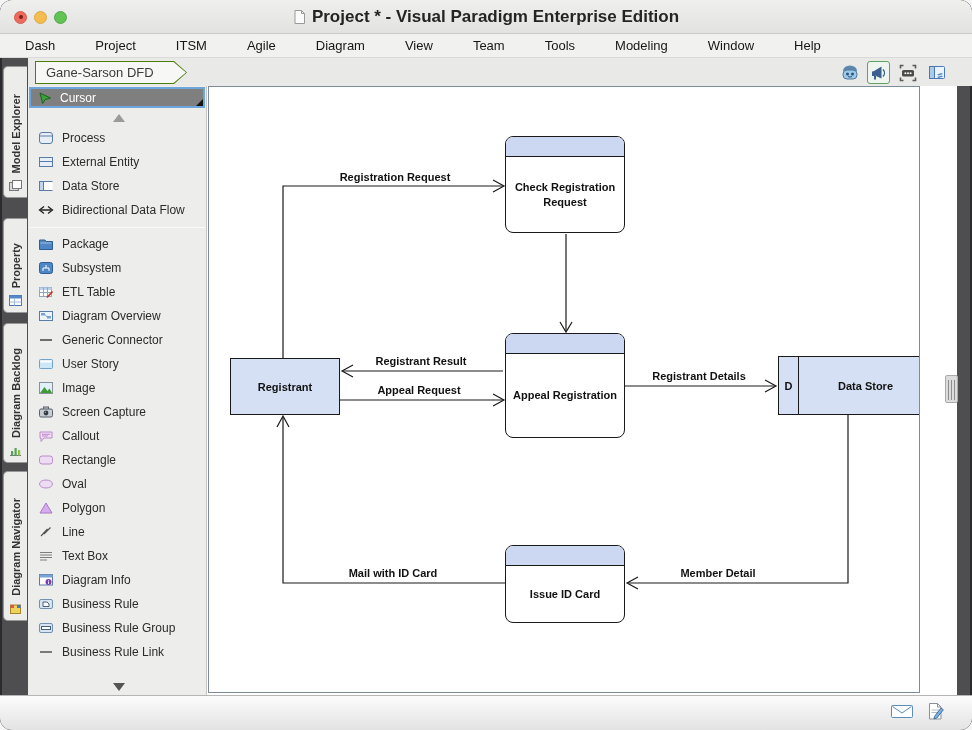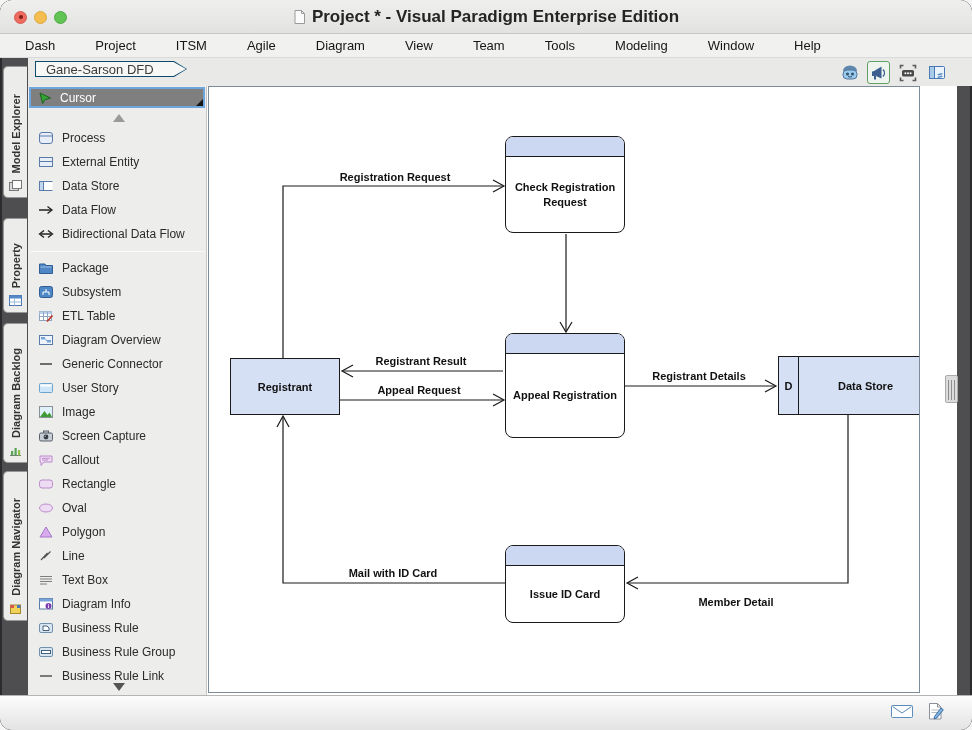--- a/index.html
+++ b/index.html
@@ -21,22 +21,22 @@
   .title-center { margin:0 auto; display:flex; align-items:center; gap:6px; }
   .title-text { font-size:17px; font-weight:bold; color:#242424; }
 
   
   .menubar { position:absolute; left:0; top:34px; width:100%; height:24px; background:#f1f1f0;
              display:flex; align-items:center; padding-left:25px; gap:40px; border-bottom:1px solid #dadada; }
   .menu-item { font-size:13px; color:#161616; cursor:default; }
 
   
   .crumbbar { position:absolute; left:28px; top:58px; right:0; height:28px; background:#e9e9e8; }
-  .crumb-outer { position:absolute; left:7px; top:3px; height:16px; width:152px;
-                 background:#0c4a6e;
+  .crumb-outer { position:absolute; left:7px; top:3px; height:23px; width:152px;
+                 background:#4d7c0f;
                  clip-path:polygon(0 0, calc(100% - 13px) 0, 100% 50%, calc(100% - 13px) 100%, 0 100%); }
   .crumb-inner { position:absolute; left:1px; top:1px; right:1px; bottom:1px; background:#f7f7f6;
                  clip-path:polygon(0 0, calc(100% - 12.5px) 0, 100% 50%, calc(100% - 12.5px) 100%, 0 100%);
                  display:flex; align-items:center; padding-left:10px; font-size:13px; color:#3c3c3c; }
   .topicons { position:absolute; right:24px; top:3px; display:flex; gap:6px; align-items:center; }
   .tbtn { width:23px; height:23px; display:flex; align-items:center; justify-content:center; border-radius:3px; }
   .tbtn.selected { border:1px solid #63a063; background:#eef5ee; }
 
   
   .vtab { position:absolute; left:3px; width:24px; background:#ececeb; border:1px solid #979797; border-right:none;
@@ -228,29 +228,20 @@
             <svg width="16" height="14">
               <path d="M14.5 2.5 H1.5 V11.5 H14.5" fill="#fff" stroke="#5a7aa8"></path>
               <rect x="1.5" y="2.5" width="4" height="9" fill="#c3d4ee" stroke="#5a7aa8"></rect>
             </svg>
           </span>
         <span class="lab">Data Store</span>
       </div>
       <div class="prow">
         <span class="picon">
             <svg width="16" height="14">
-              <line x1="1" y1="7" x2="13" y2="7" stroke="#222" stroke-width="1.3"></line>
-              <polyline points="9.5,3.5 14,7 9.5,10.5" fill="none" stroke="#222" stroke-width="1.3"></polyline>
-            </svg>
-          </span>
-        <span class="lab">Data Flow</span>
-      </div>
-      <div class="prow">
-        <span class="picon">
-            <svg width="16" height="14">
               <line x1="2.5" y1="7" x2="13.5" y2="7" stroke="#222" stroke-width="1.3"></line>
               <polyline points="10,3.5 14.5,7 10,10.5" fill="none" stroke="#222" stroke-width="1.3"></polyline>
               <polyline points="6,3.5 1.5,7 6,10.5" fill="none" stroke="#222" stroke-width="1.3"></polyline>
             </svg>
           </span>
         <span class="lab">Bidirectional Data Flow</span>
       </div>
 
       <div class="psep"></div>
 
@@ -495,21 +486,21 @@
         <div class="ds-id">D</div>
         <div class="ds-label">
             <span>Data Store</span>
           </div>
       </div>
 
       <div class="flabel" style="left:186px; top:84px;">Registration Request</div>
       <div class="flabel" style="left:212px; top:268px;">Registrant Result</div>
       <div class="flabel" style="left:210px; top:297px;">Appeal Request</div>
       <div class="flabel" style="left:490px; top:283px;">Registrant Details</div>
-      <div class="flabel" style="left:527px; top:480px;margin-top:29px;">Member Detail</div>
+      <div class="flabel" style="left:509px; top:480px;">Member Detail</div>
       <div class="flabel" style="left:184px; top:480px;">Mail with ID Card</div>
     </div>
 
     <div class="grip"></div>
   </div>
 
   <div class="statusbar">
     <div class="status-icons">
       <svg width="24" height="17">
         <rect x="1.5" y="2.5" width="21" height="12" rx="1" fill="#fdfeff" stroke="#5b8cba"></rect>

